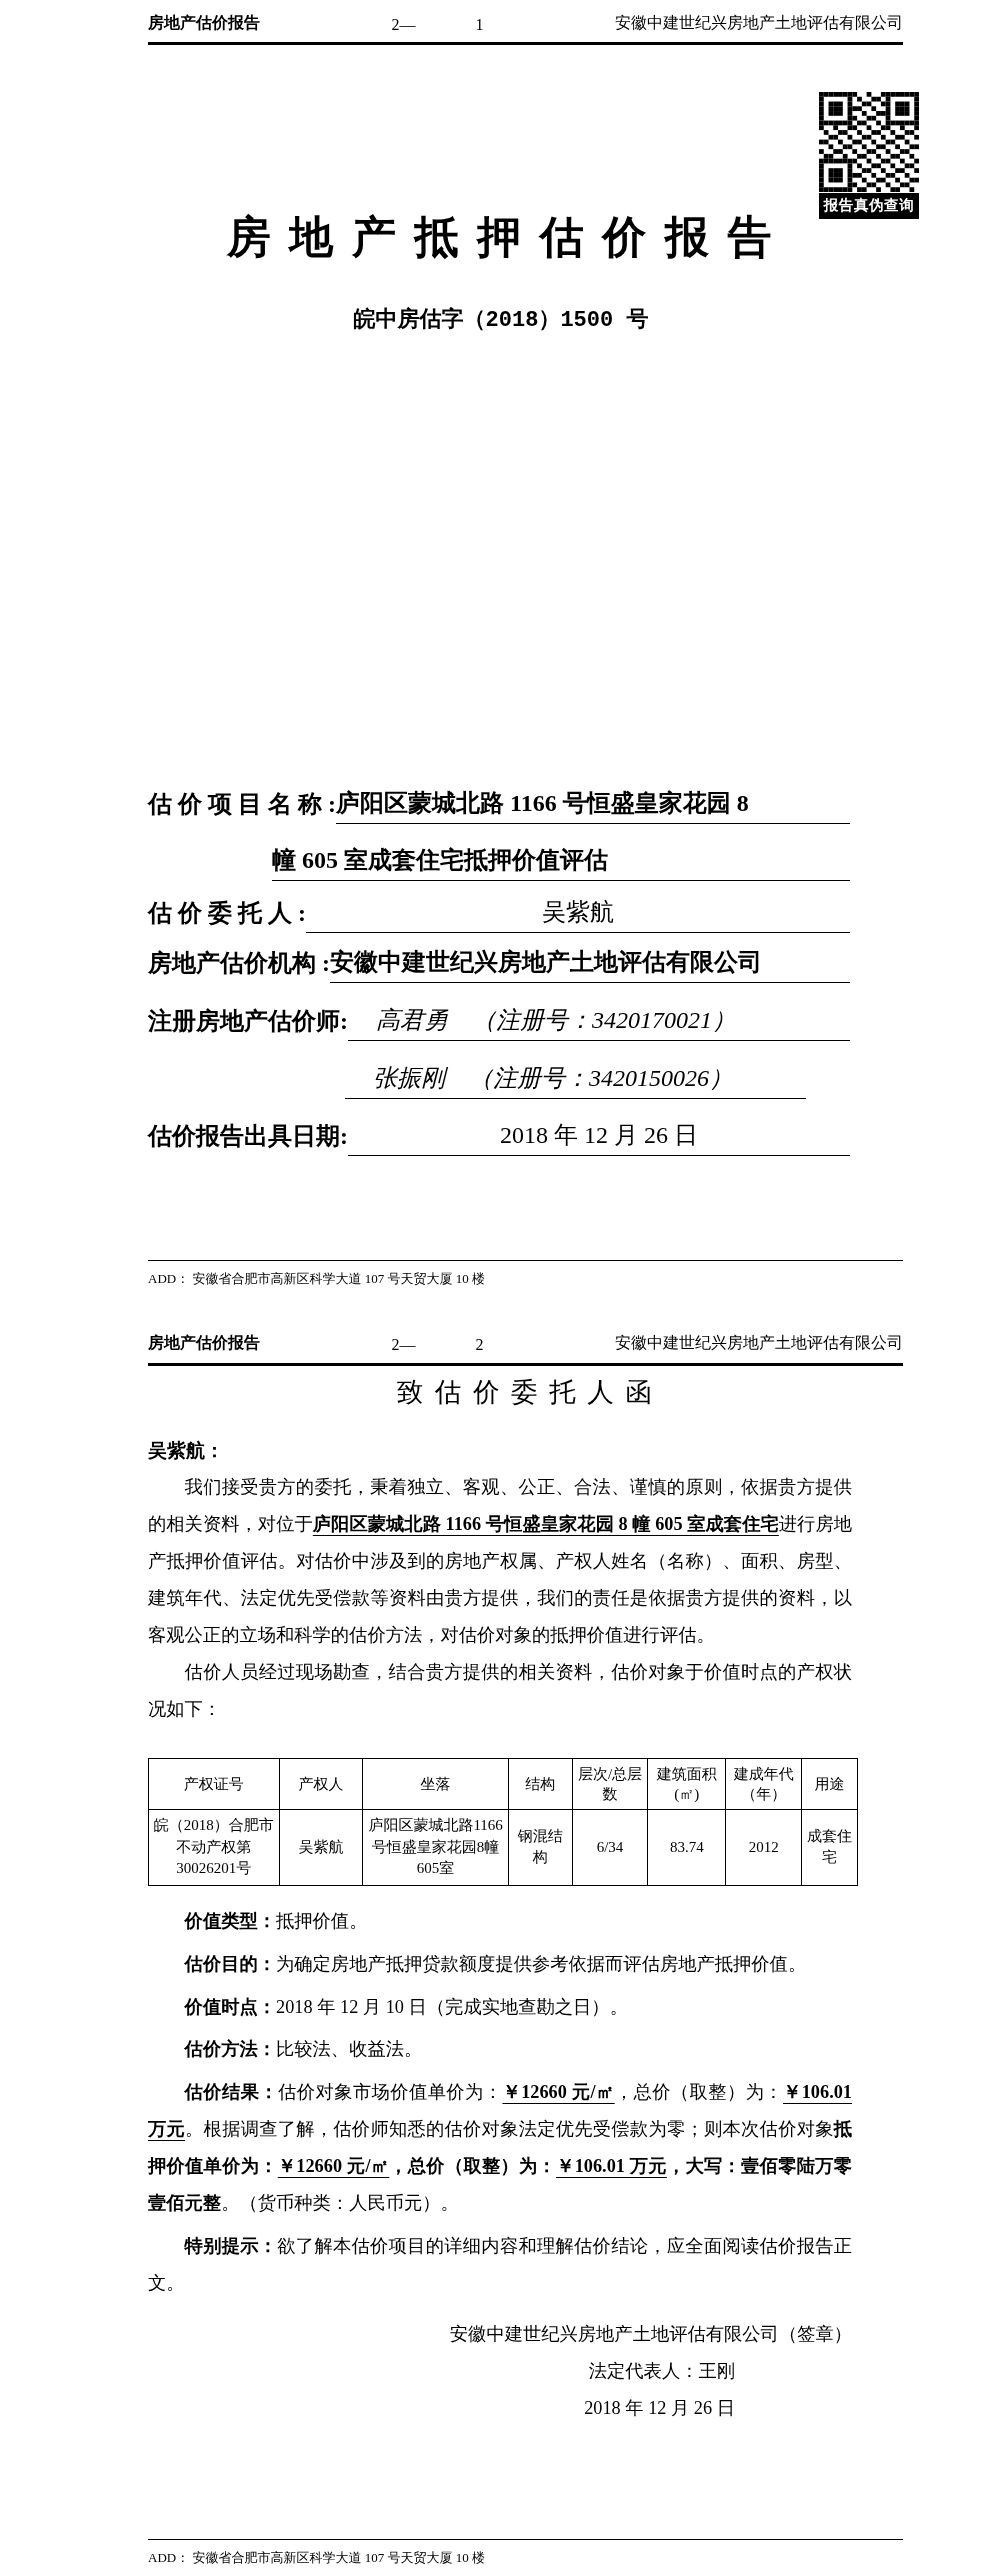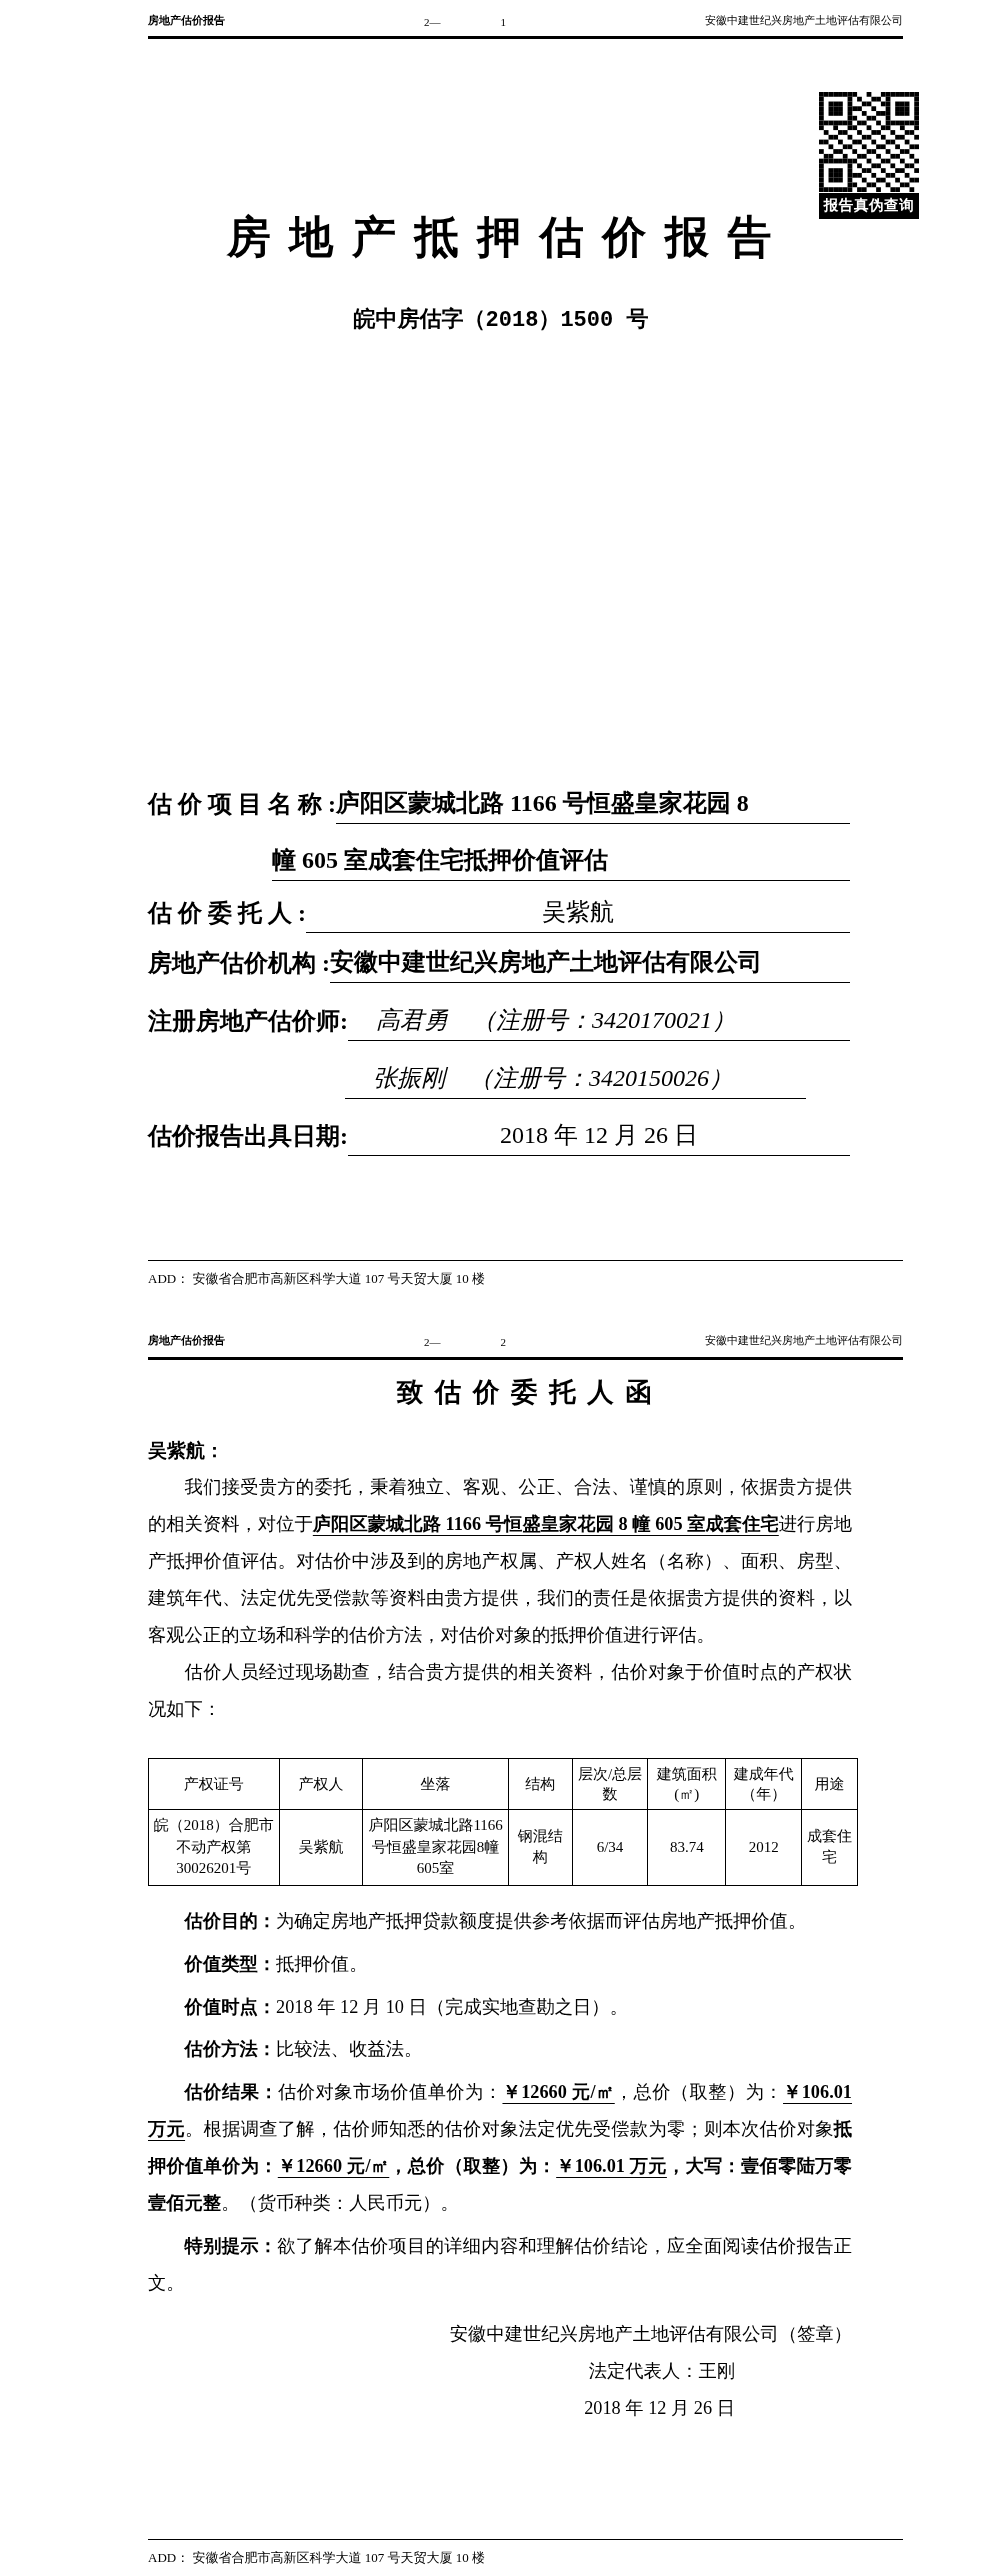--- a/index.html
+++ b/index.html
@@ -8,21 +8,21 @@
     width:1002px; height:2576px; position:relative;
     font-family:"Liberation Serif","DejaVu Serif",serif;
     color:#000;
   }
   .page { position:relative; width:1002px; height:1288px; overflow:hidden; background:#fff; }
 
   
   .doc-header {
     position:absolute; left:148px; width:755px;
     display:flex; justify-content:space-between; align-items:flex-end;
-    font-size:11px; border-bottom:3.2px solid #000; padding-bottom:8.8px;
+    font-size:16px; border-bottom:3.2px solid #000; padding-bottom:8.8px;
   }
   .page1 .doc-header { top:12.6px; }
   .page2 .doc-header { top:45px; }
   .h-left { font-weight:bold; }
   .h-center .pgnum { margin-left:60px; }
 
   
   .qr-wrap { position:absolute; top:92px; right:83px; width:100px; }
   .qr-wrap svg { display:block; background:#fff; width:100px; height:100px; }
   .qr-caption {
@@ -60,21 +60,21 @@
     font-size:13px; line-height:25px;
   }
   .page1 .doc-footer { top:1260px; }
   .page2 .doc-footer { top:1251px; }
   .f-row { display:flex; }
   .fax { margin-left:auto; margin-right:136px; }
 
   
   .letter-title {
     position:absolute; top:86px; left:148px; width:755px;
-    text-align:center; font-size:26.5px; font-weight:bold; letter-spacing:2.5px;
+    text-align:center; font-size:26.5px; font-weight:normal; letter-spacing:2.5px;
   }
   .body-flow {
     position:absolute; top:144px; left:148px; width:704px;
     font-size:18.3px; line-height:37px; text-align:justify;
   }
   .salutation { font-weight:bold; font-size:19px; }
   .para { text-indent:2em; }
   .b { font-weight:bold; }
   .u { text-decoration:underline; text-underline-offset:5px; text-decoration-thickness:1.3px; }
 
@@ -416,22 +416,22 @@
         <td>庐阳区蒙城北路1166号恒盛皇家花园8幢605室</td>
         <td>钢混结构</td>
         <td>6/34</td>
         <td>83.74</td>
         <td>2012</td>
         <td>成套住宅</td>
       </tr>
     </tbody>
       </table>
 
+    <p class="para pt"><span class="b">价值类型：</span><span>抵押价值。</span></p>
     <p class="para pt"><span class="b">估价目的：</span><span>为确定房地产抵押贷款额度提供参考依据而评估房地产抵押价值。</span></p>
-    <p class="para pt"><span class="b">价值类型：</span><span>抵押价值。</span></p>
     <p class="para pt"><span class="b">价值时点：</span><span>2018 年 12 月 10 日（完成实地查勘之日）。</span></p>
     <p class="para pt"><span class="b">估价方法：</span><span>比较法、收益法。</span></p>
     <p class="para pt"><span class="b">估价结果：</span><span>估价对象市场价值单价为：</span><span class="b u">￥12660 元/㎡</span><span>，总价（取整）为：</span><span class="b u">￥106.01 万元</span><span>。根据调查了解，估价师知悉的估价对象法定优先受偿款为零；则本次估价对象</span><span class="b">抵押价值单价为：</span><span class="b u">￥12660 元/㎡</span><span class="b">，总价（取整）为：</span><span class="b u">￥106.01 万元</span><span class="b">，大写：</span><span class="b">壹佰零陆万零壹佰元整</span><span>。（货币种类：人民币元）。</span></p>
     <p class="para pt"><span class="b">特别提示：</span><span>欲了解本估价项目的详细内容和理解估价结论，应全面阅读估价报告正文。</span></p>
 
     <div class="sig-company">安徽中建世纪兴房地产土地评估有限公司（签章）</div>
     <div class="sig-line">法定代表人：王刚</div>
     <div class="sig-line">2018 年 12 月 26 日</div>
   </div>
 

